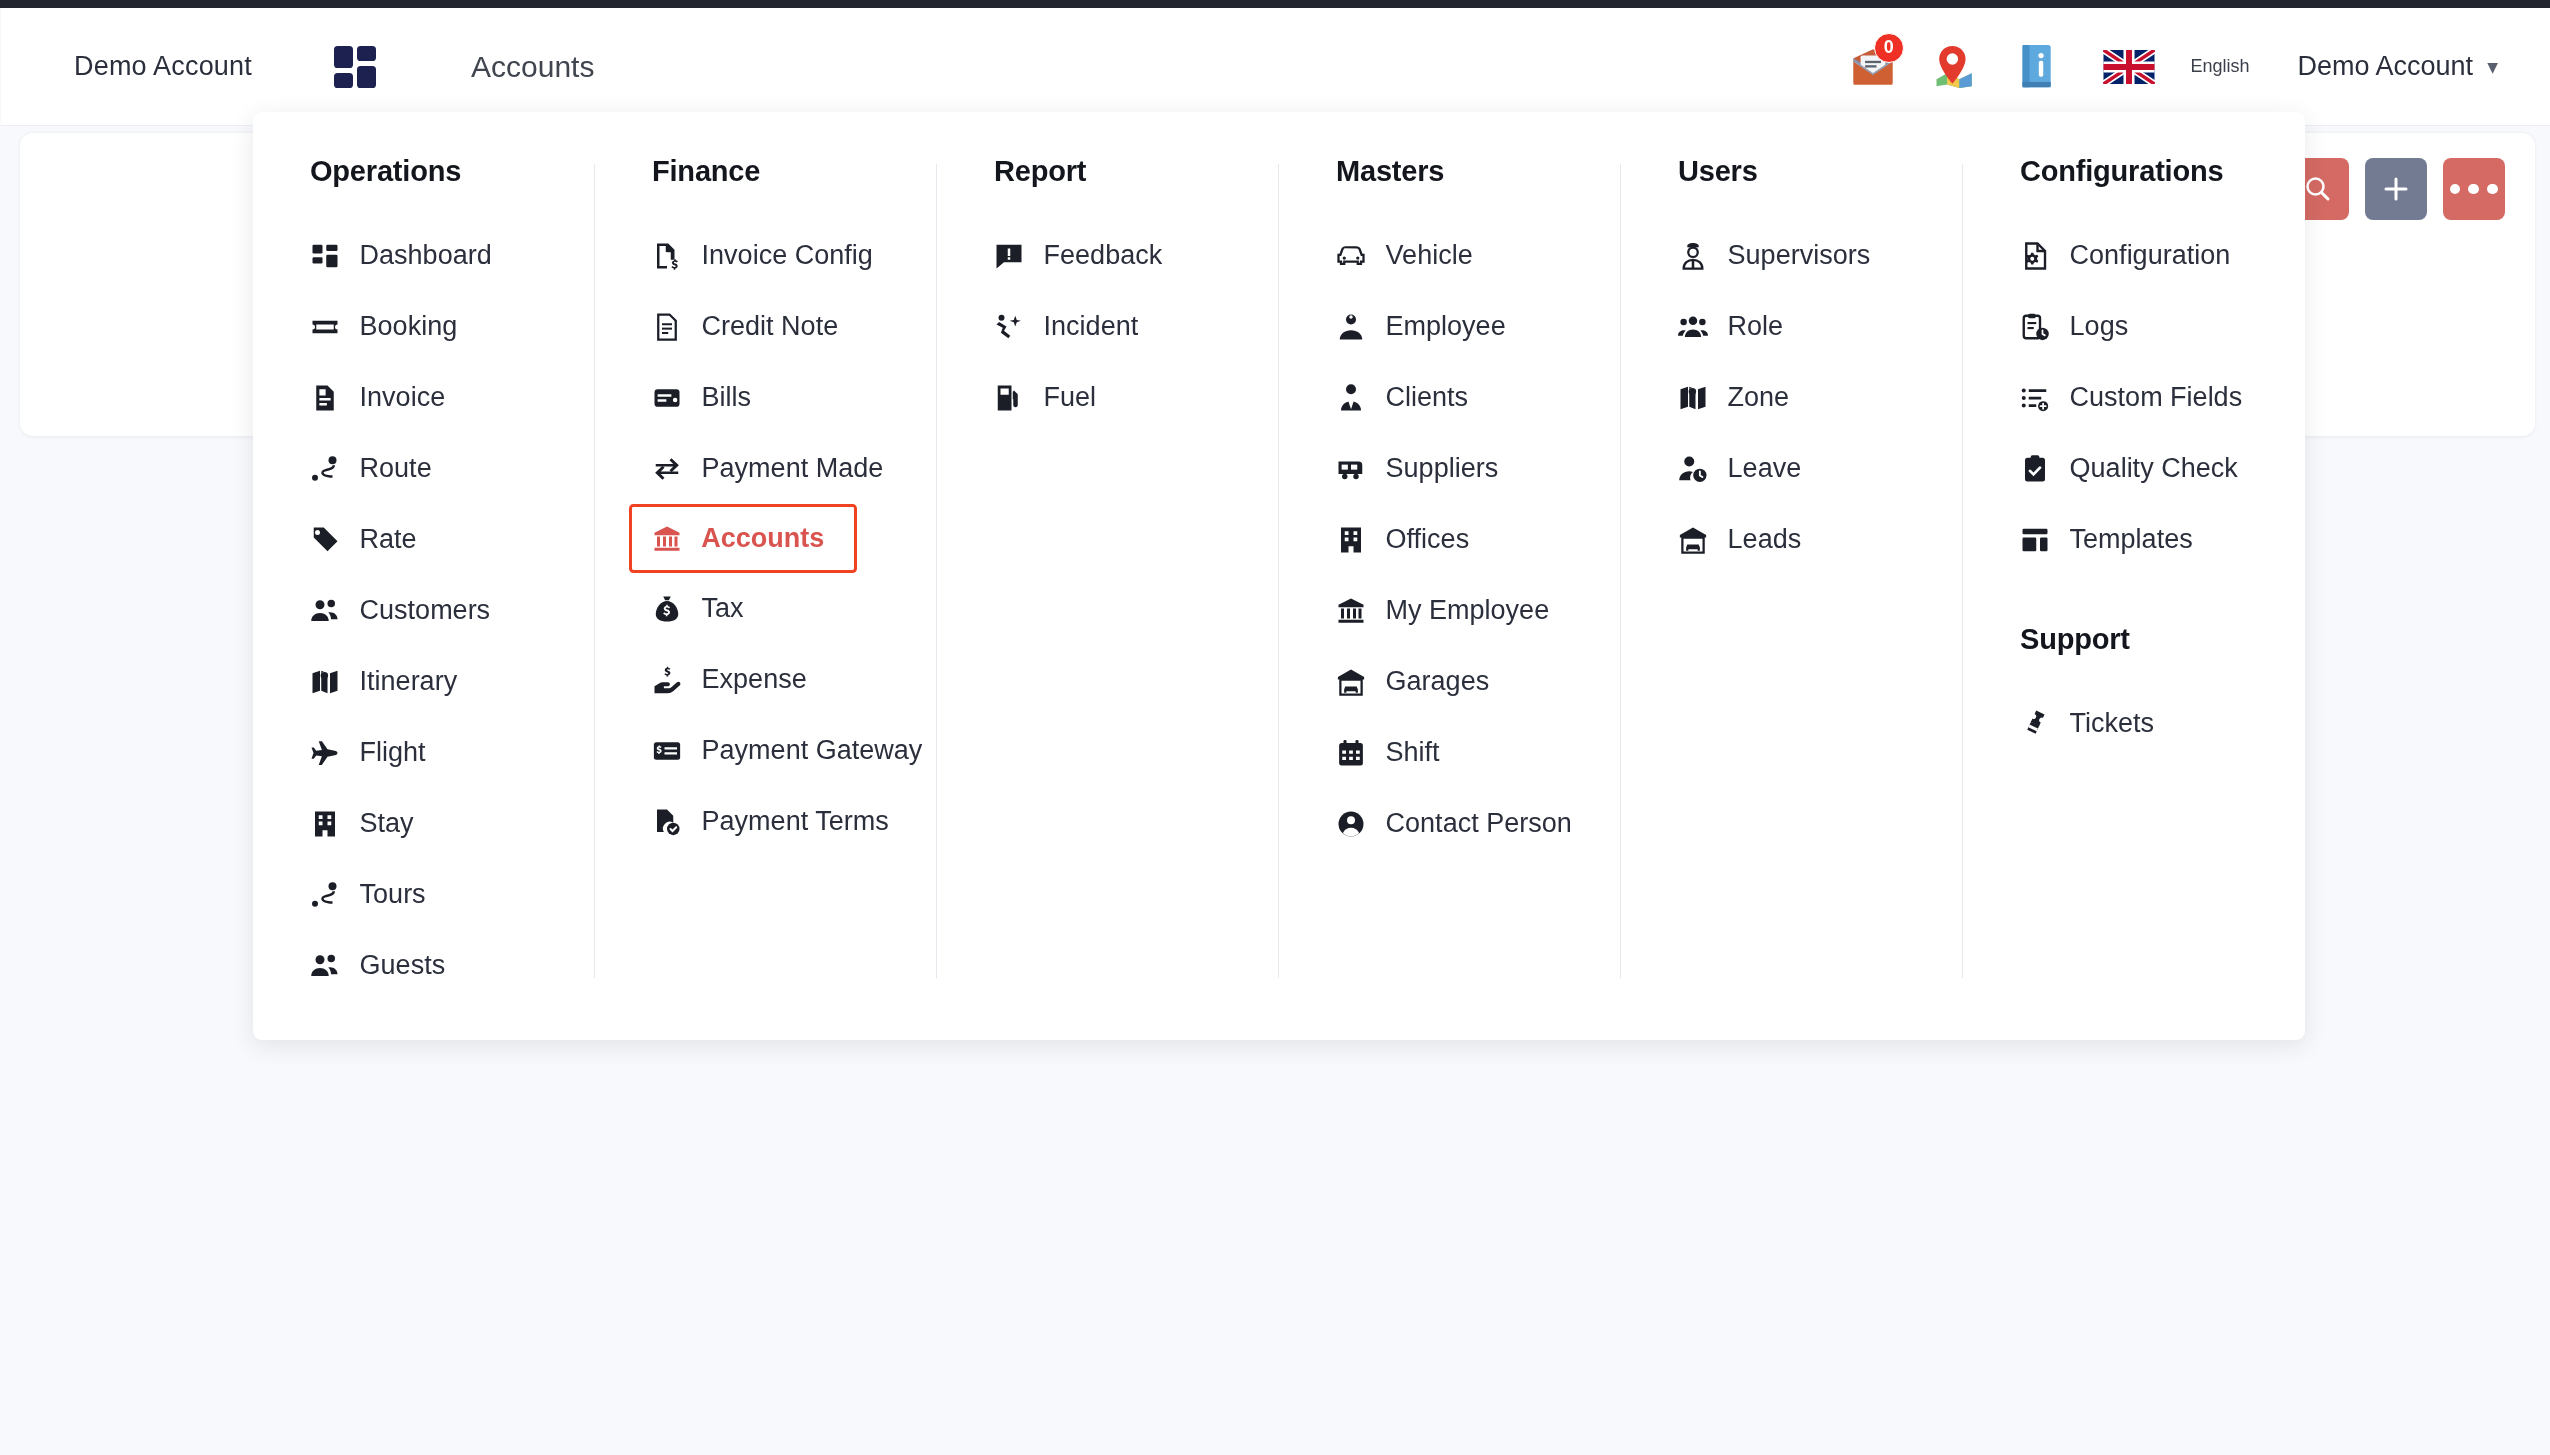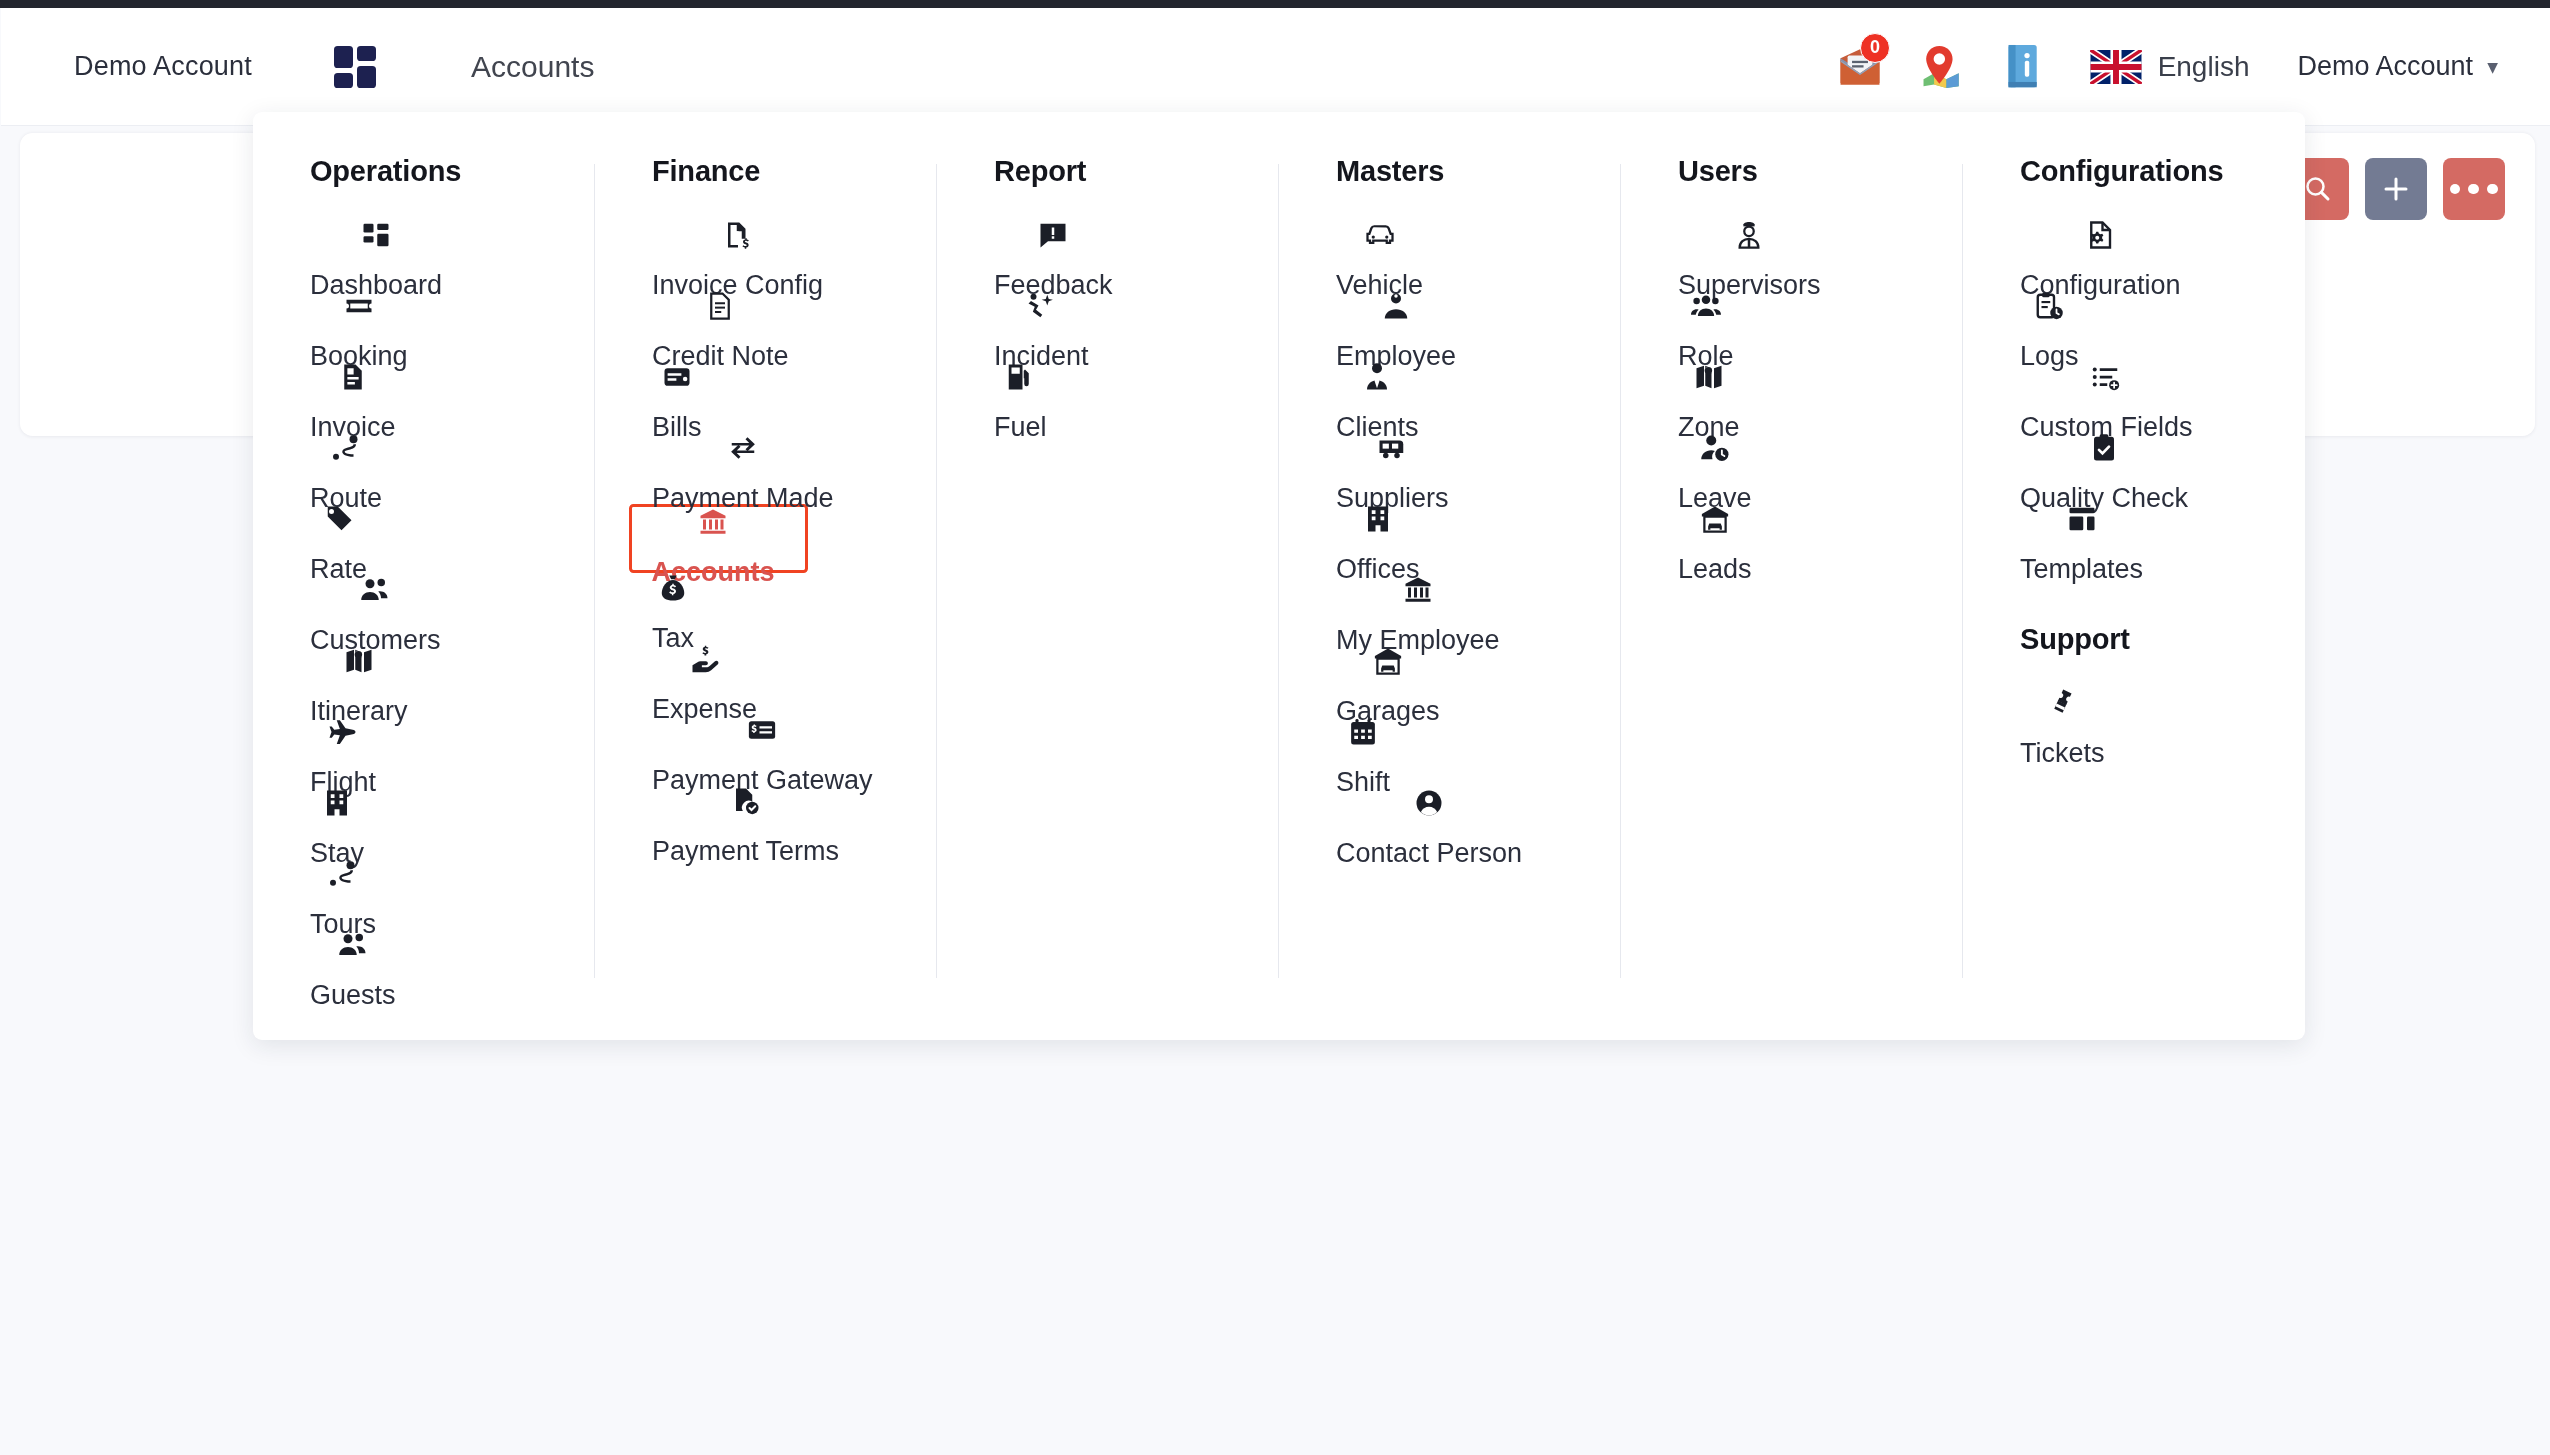--- a/index.html
+++ b/index.html
@@ -57,21 +57,21 @@
     position: absolute;
     top: 7.1px; right: 10.7px;
     min-width: 30px; height: 30px;
     background: #ee3124; color: #fff;
     border-radius: 15px;
     font-size: 18px; font-weight: 600;
     display: flex; align-items: center; justify-content: center;
     border: 1.8px solid #fff;
   }
   .flag-uk { width: 52px; height: 34px; margin-left: 25px; }
-  .lang-label { font-size: 28px; color: #3a3f4b; margin-left: 16px; }
+  .lang-label { font-size: 18px; color: #3a3f4b; margin-left: 35px; }
   .acct-menu {
     margin-left: 48px;
     display: flex; align-items: center; gap: 14.2px;
     font-size: 27px; color: #2b2f3c; cursor: pointer;
   }
   .chev { font-size: 21.4px; color: #5a6070; }
 
   
   .page-card {
     position: absolute;
@@ -129,21 +129,20 @@
   }
   .mcol-title.sub { margin-top: 48px; }
   .mitem {
     display: flex; align-items: center;
     gap: 19.6px;
     height: 71px;
     font-size: 27px; color: #2b2f3c;
     cursor: pointer;
     width: fit-content;
     padding-right: 9px;
-    flex-direction: column;
   }
   .mitem .ico {
     width: 30px; height: 30px;
     display: flex; align-items: center; justify-content: center;
     flex: 0 0 30px;
   }
   .mitem .ico svg { width: 30px; height: 30px; fill: #1b1e27; }
   .mitem.active {
     border: 3.6px solid #f04322;
     border-radius: 4.4px;

